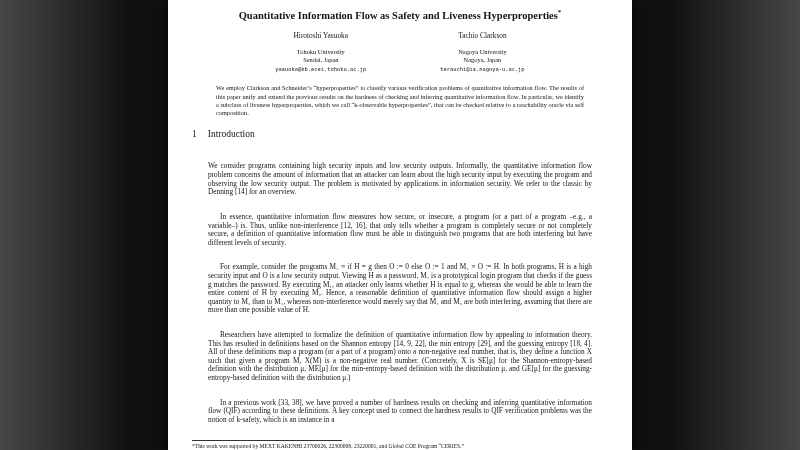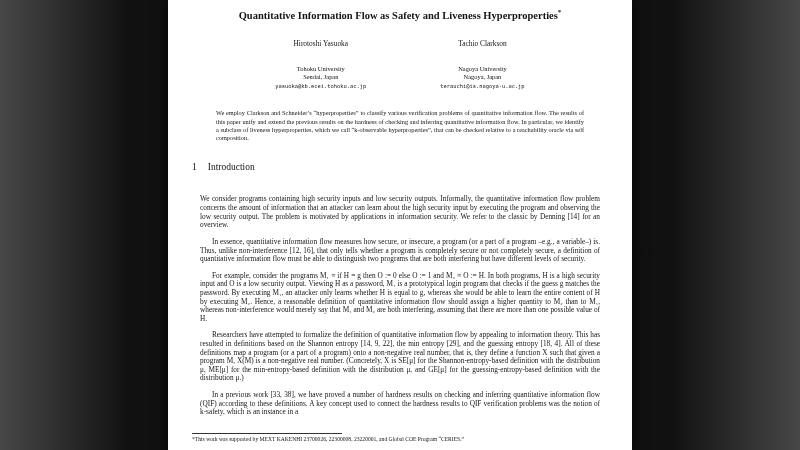--- a/index.html
+++ b/index.html
@@ -6,42 +6,42 @@
   .stage{
     width:800px;height:450px;overflow:hidden;
     background:linear-gradient(90deg,#474747 0%,#111 16%,#0d0d0d 50%,#111 84%,#474747 100%);
     display:flex;justify-content:center;align-items:stretch;
     font-family:"Liberation Serif", "DejaVu Serif", serif;
   }
   .paper-page{
     width:464px;height:450px;background:#ffffff;color:#151515;
     box-shadow:0 0 14px rgba(0,0,0,.8);
     box-sizing:border-box;padding:8px 24px 4px 24px;
-    display:flex;flex-direction:column;gap:8px;
+    display:flex;flex-direction:column;
   }
   .title{
     text-align:center;font-weight:bold;font-size:10.5px;line-height:1.25;
     margin:0 auto;max-width:400px;
   }
   .title sup{font-size:7px;}
   .authors{display:flex;justify-content:center;gap:74px;margin-top:9px;}
   .author{text-align:center;}
-  .author-name{font-size:7.4px;margin-bottom:17px;}
+  .author-name{font-size:7.4px;margin-bottom:8px;}
   .author-affil,.author-city{font-size:6.4px;line-height:1.3;}
   .author-email{font-size:5.4px;font-family:"DejaVu Sans Mono",monospace;margin-top:2px;}
   .abstract{
     margin:12px auto 0 auto;width:368px;font-size:6.3px;line-height:1.32;
     text-align:justify;
   }
   .section-heading{
     font-weight:normal;font-size:9.5px;margin-top:12px;margin-bottom:7px;
   }
   .section-heading .sec-num{margin-right:11px;}
   .body-text p{
-    margin:8px;font-size:7.3px;line-height:1.18;text-align:justify;
+    margin:16px;font-size:7.3px;line-height:1.18;text-align:justify;
   }
   .body-text p.indent{text-indent:12px;}
   .footnote-block{margin-top:auto;}
   .footnote-rule{width:150px;border-top:0.5px solid #333;margin-bottom:2px;}
   .footnote{font-size:5.6px;line-height:1.25;}
   .footer{margin-top:6px;font-size:5.4px;line-height:1.3;color:#222;}
   .footer div{white-space:nowrap;}
 </style>
 </head>
 <body>

